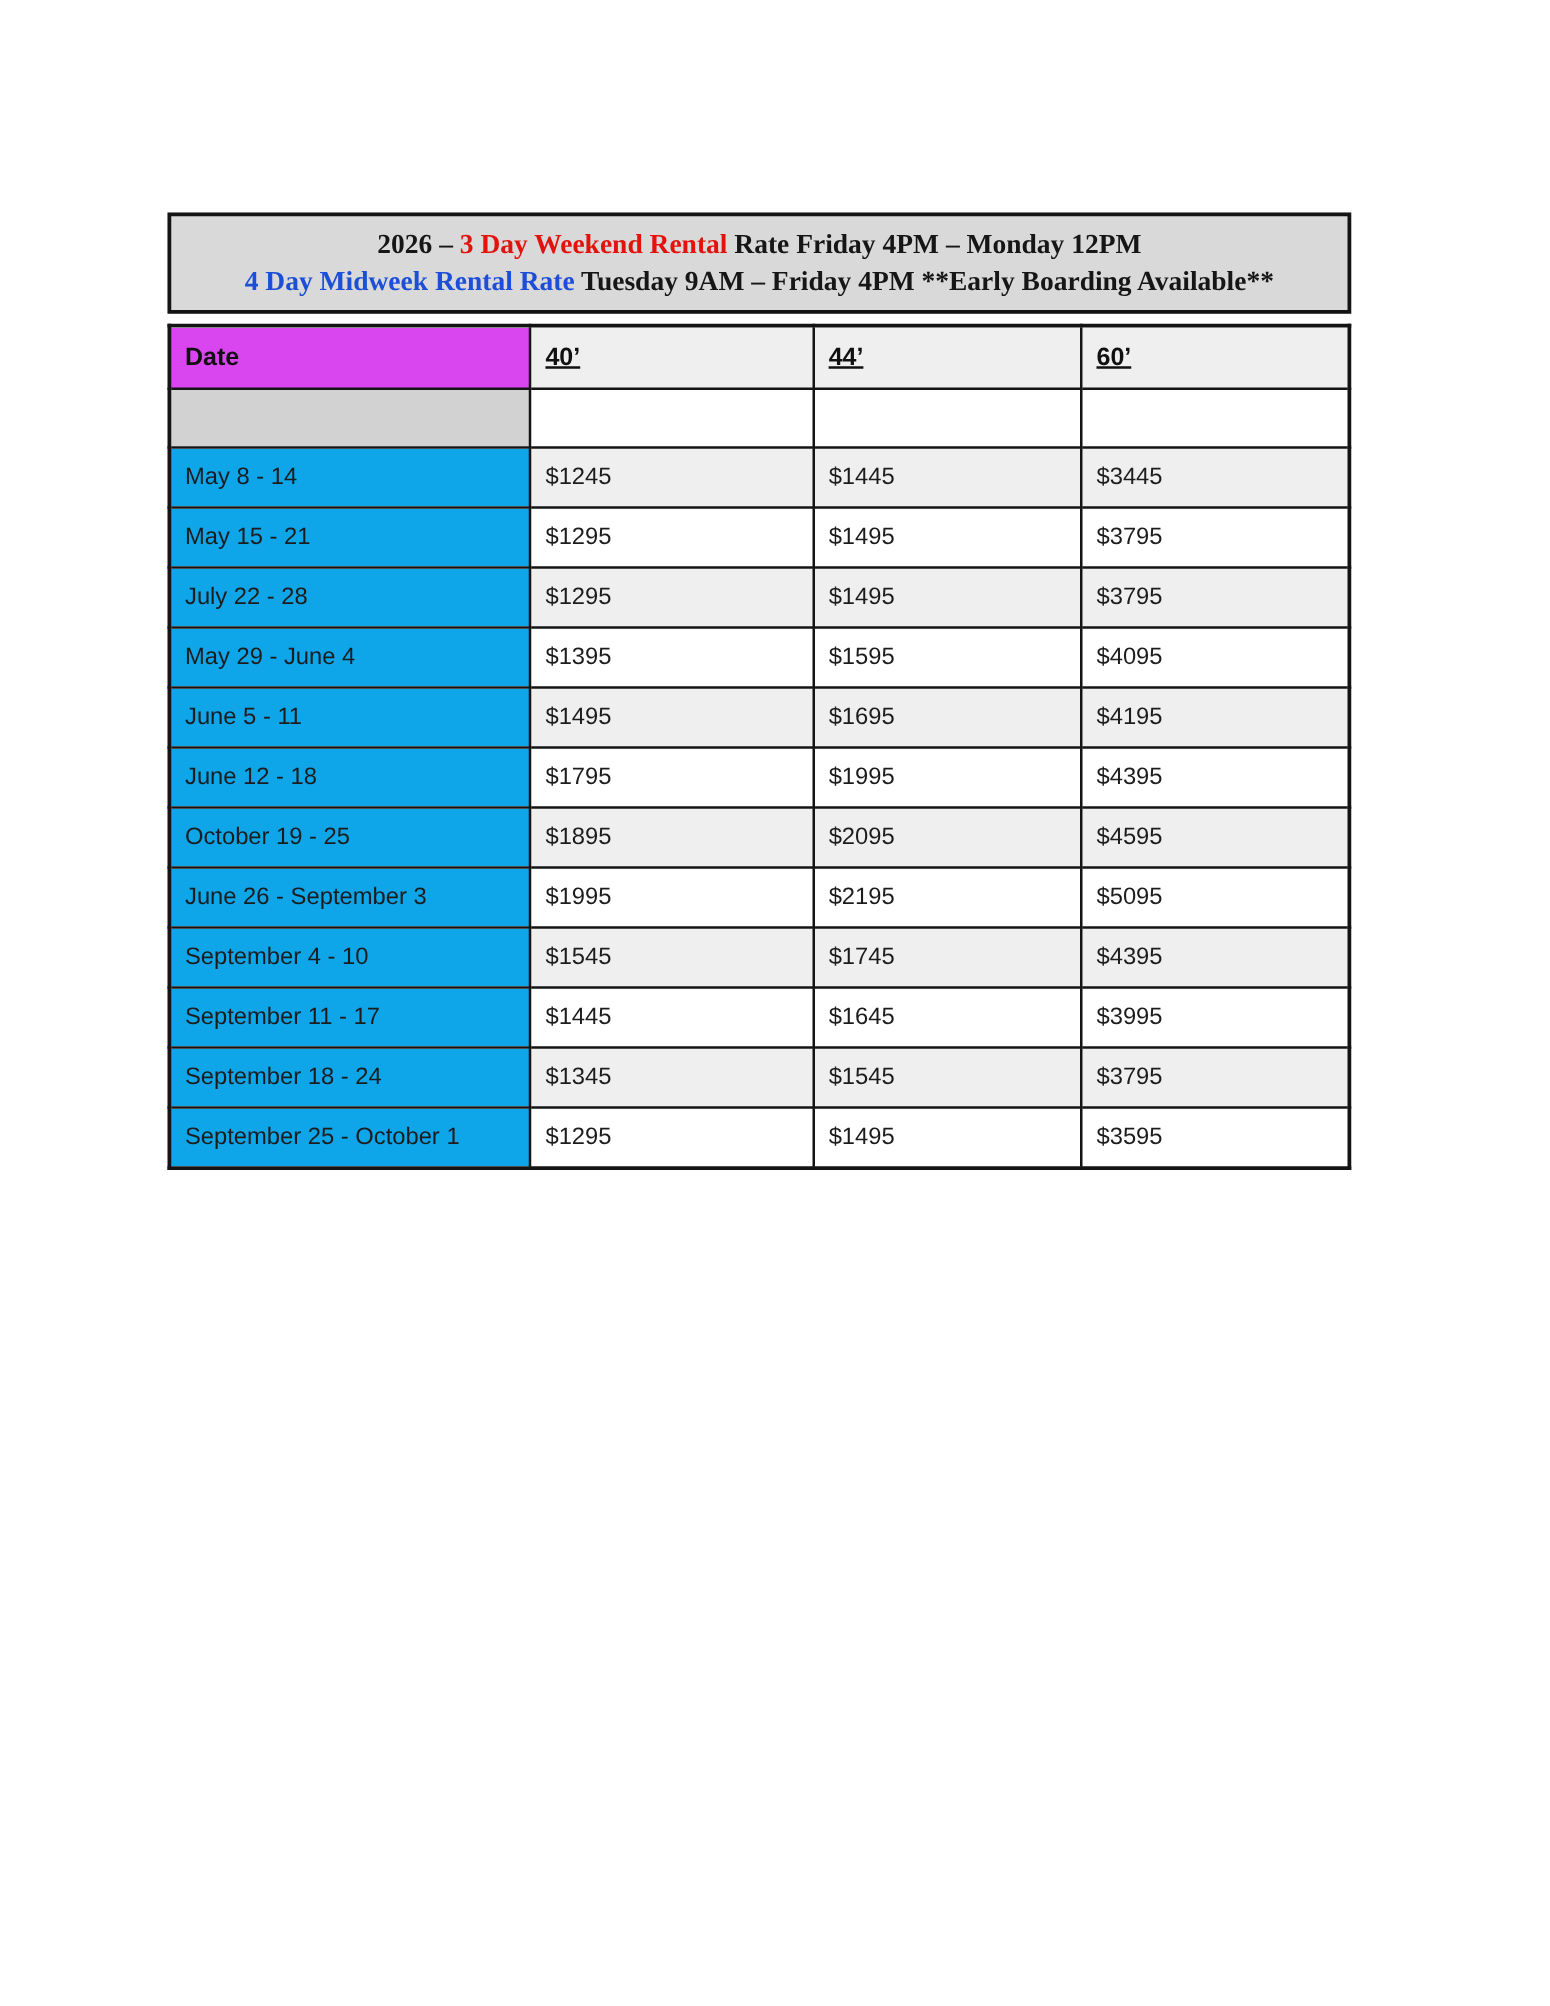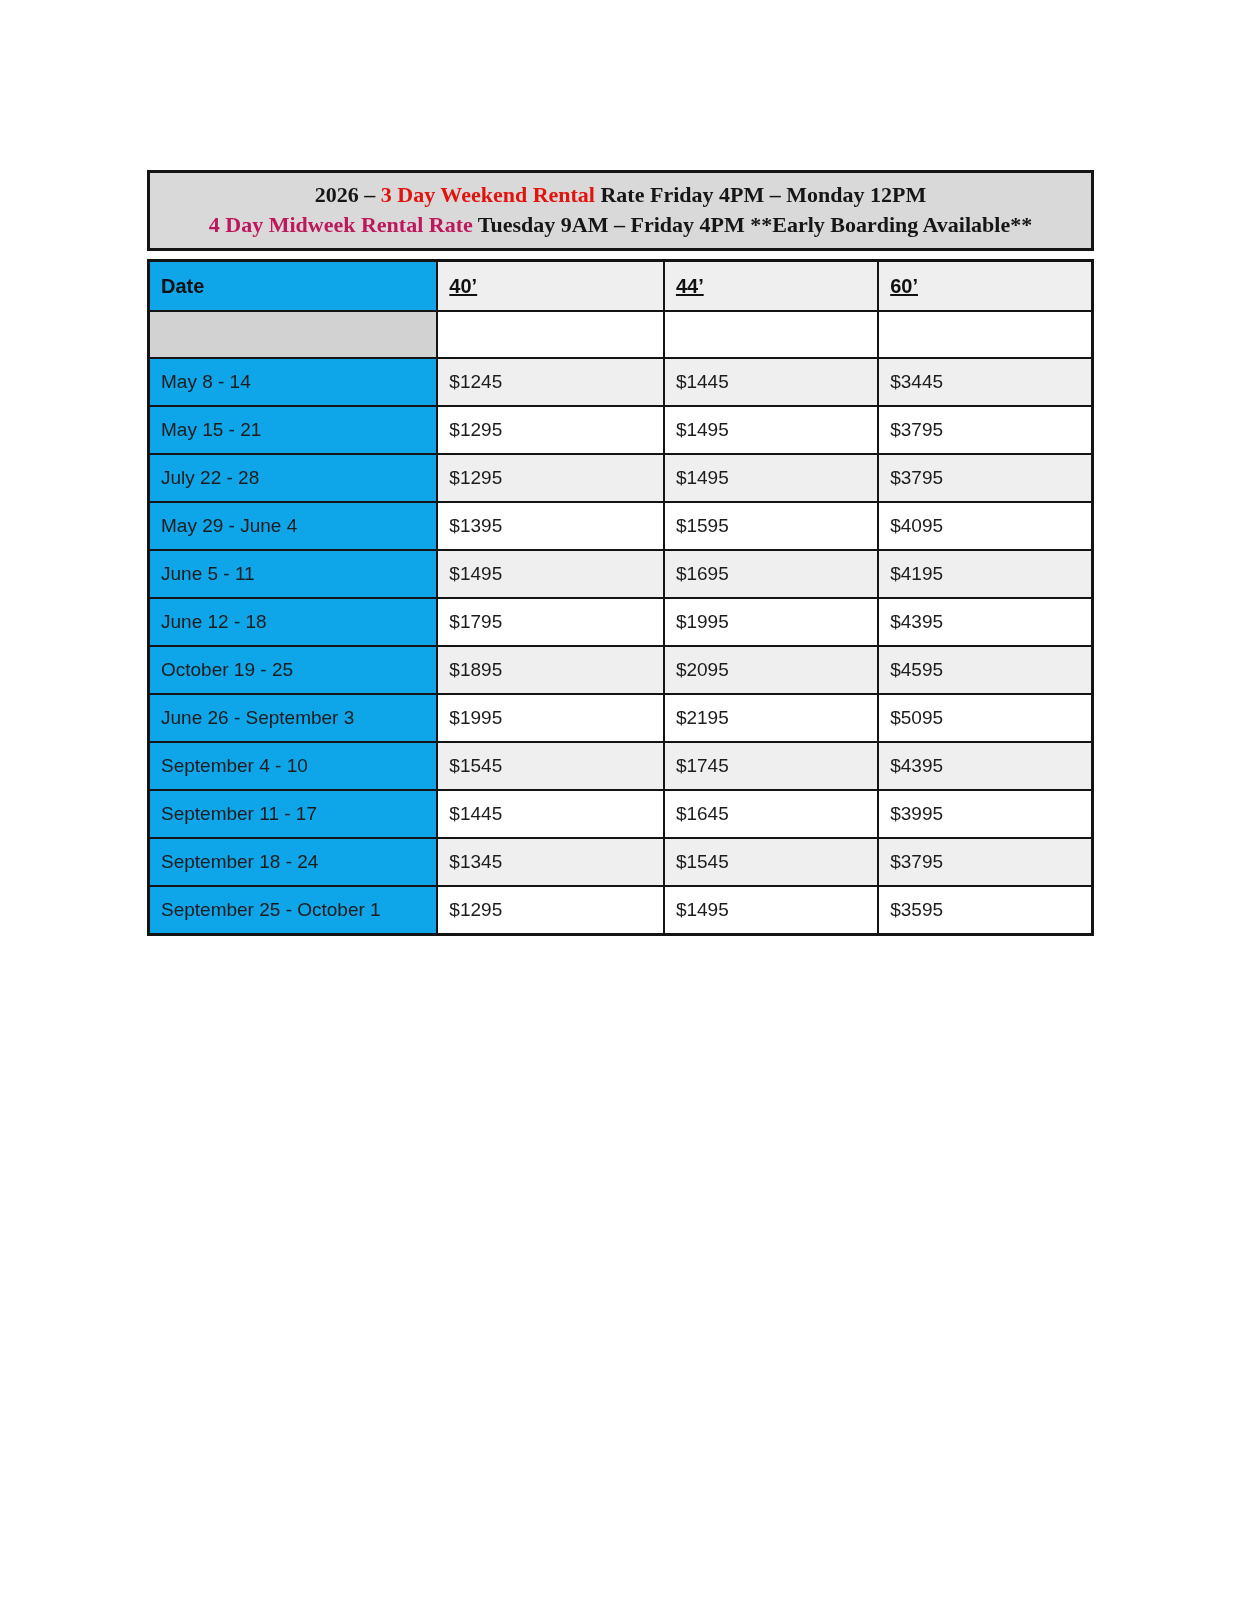--- a/index.html
+++ b/index.html
@@ -8,21 +8,21 @@
     background: #ffffff;
   }
   body {
     width: 1240px;
     height: 1605px;
     position: relative;
     font-family: "Liberation Sans", sans-serif;
   }
   .sheet {
     position: absolute;
-    left: 147px;
+    left: 134px;
     top: 170px;
     width: 947px;
   }
   
   .title-box {
     box-sizing: border-box;
     border: 3px solid #141414;
     background: #d9d9d9;
     text-align: center;
     font-family: "Liberation Serif", serif;
@@ -55,39 +55,39 @@
     padding: 0 4px 0 11px;
     overflow: hidden;
     white-space: nowrap;
   }
   tr.head-row th {
     height: 48px;
     font-size: 20px;
     font-weight: bold;
     color: #111111;
   }
-  th.date-head { background: #0ea5e9; margin-top: 13px; }
+  th.date-head { background: #d946ef; margin-top: 13px; }
   th.size-head { background: #efefef; text-decoration: underline; }
   tr.spacer-row td { height: 45px; }
   tr.spacer-row td.date  { background: #d2d2d2; }
   tr.spacer-row td.price { background: #ffffff; }
   tbody tr { height: 48px; }
   tbody td { font-size: 19px; font-weight: normal; }
   tbody td.date { background: #0ea5e9; }
   tbody tr:nth-child(odd)  td.price { background: #efefef; }
   tbody tr:nth-child(even) td.price { background: #ffffff; }
 </style>
 </head>
 <body>
 
 <div class="sheet">
 
   <div class="title-box">
     <div class="title-line"><span>2026 – </span><span class="hl" style="color: rgb(226, 19, 13);">3 Day Weekend Rental</span><span> Rate Friday 4PM – Monday 12PM</span></div>
-    <div class="title-line"><span class="hl" style="color: #be185d;">4 Day Midweek Rental Rate</span><span> Tuesday 9AM – Friday 4PM **Early Boarding Available**</span></div>
+    <div class="title-line"><span class="hl" style="color: #1d4ed8;">4 Day Midweek Rental Rate</span><span> Tuesday 9AM – Friday 4PM **Early Boarding Available**</span></div>
   </div>
 
   <table class="rates">
     <colgroup>
       <col class="c-date">
         <col class="c-40">
         <col class="c-44">
         <col class="c-60">
     </colgroup>
     <thead>

